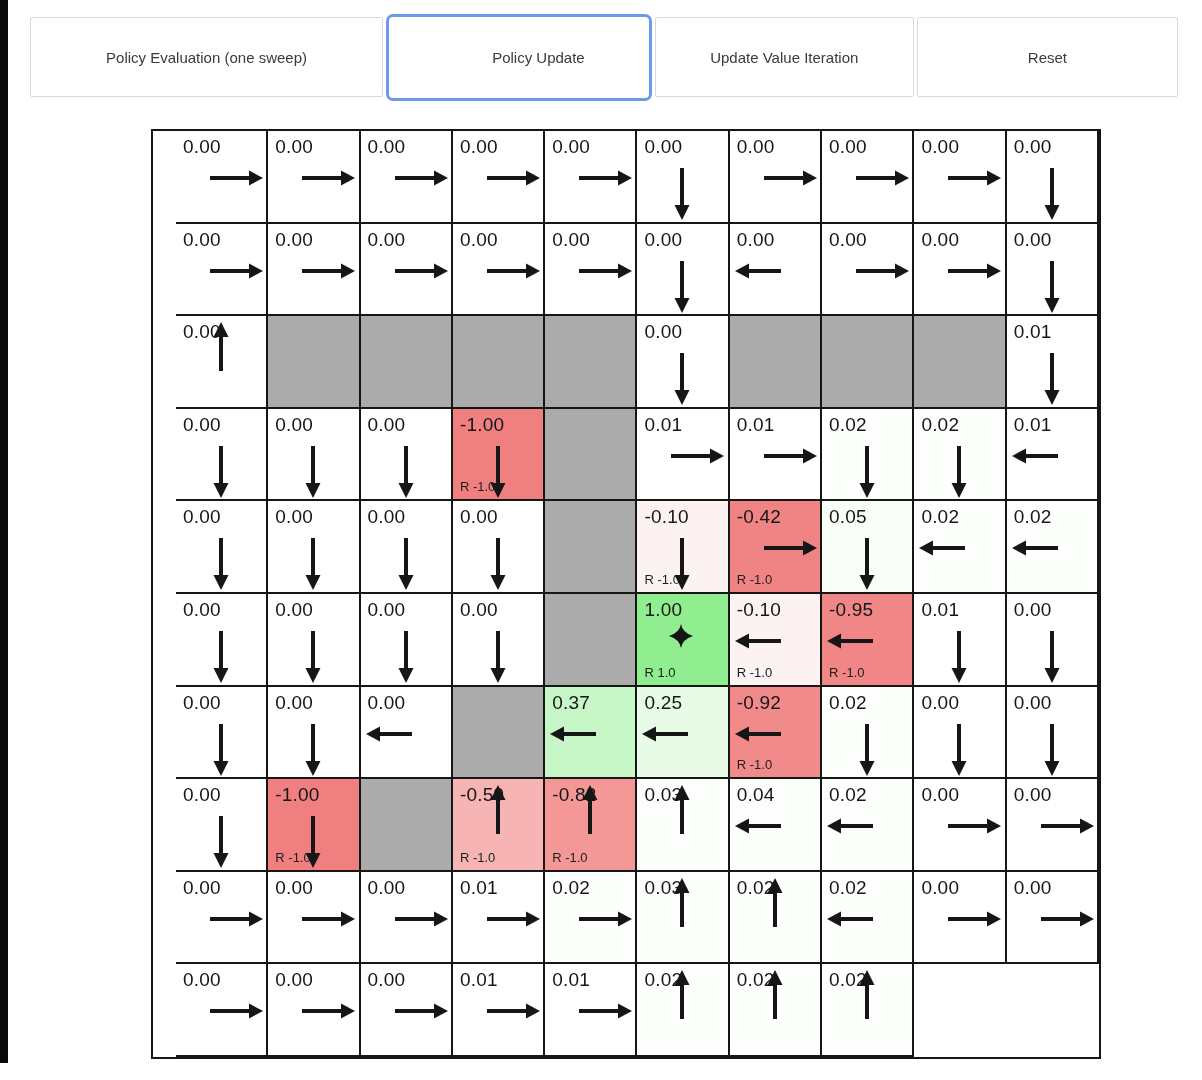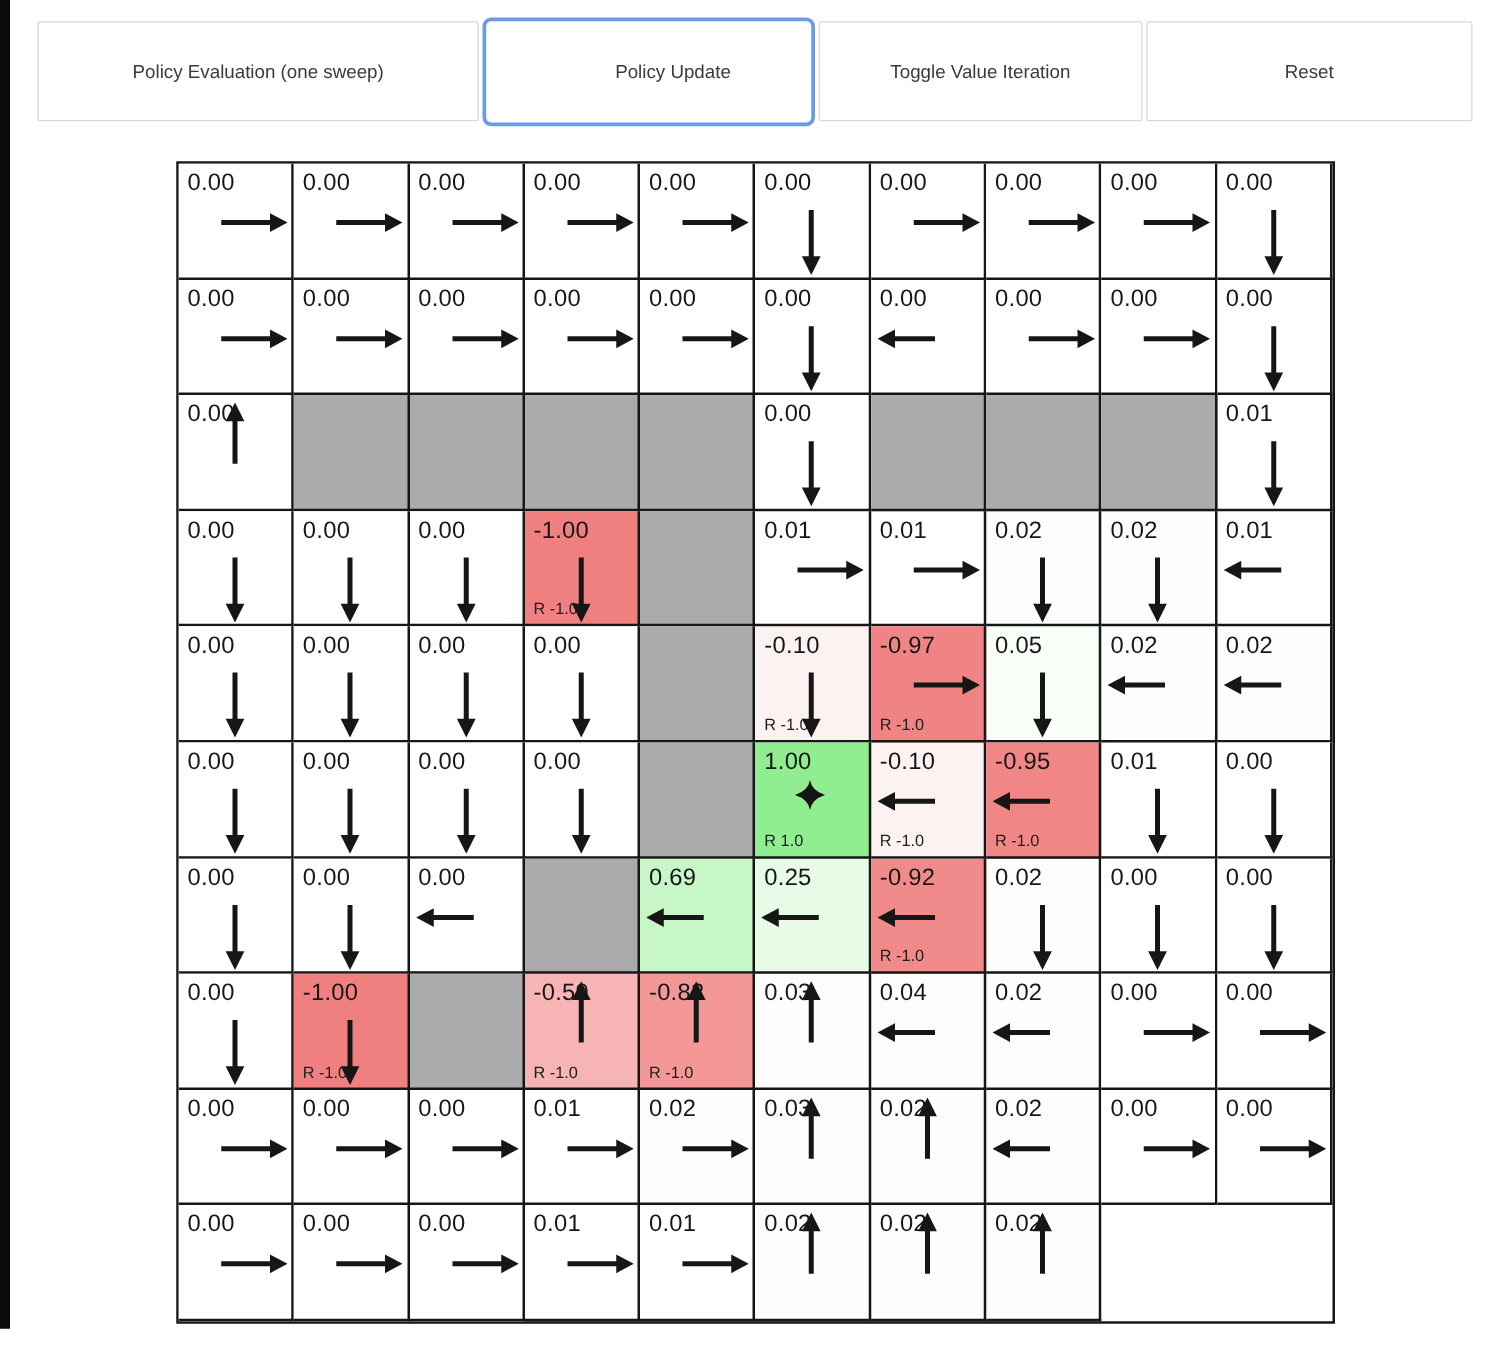--- a/index.html
+++ b/index.html
@@ -14,23 +14,23 @@
   .tb { height:80px; background:#ffffff; border:1px solid #d9d9d9; border-radius:2px;
         font-family:"Liberation Sans","DejaVu Sans",sans-serif;
         font-size:15px; color:#3a3a3a; display:flex; align-items:center; justify-content:center;
         cursor:pointer; }
   .tb:nth-child(1){ width:357px;text-align:center; }
   .tb:nth-child(2){ width:268px;padding-left:39px; }
   .tb:nth-child(3){ width:262px; }
   .tb:nth-child(4){ width:264px; }
   .tb.active { border:3px solid #6b9be8; border-radius:7px; height:87px; }
 
-  .grid { position:absolute; left:141px; top:129px;
+  .grid { position:absolute; left:151px; top:129px;
           display:grid; grid-template-columns:repeat(10,92.3px); grid-template-rows:repeat(10,92.6px);
-          border:2px solid #161616; background:#ffffff; }
+          border:2px solid #161616; background:#ffffff;padding-left:23px; }
   .cell { position:relative; border-right:2px solid #161616; border-bottom:2px solid #161616;
           background:#ffffff; overflow:hidden; }
   .cell.wall { background:#ababab; }
 
   .val { position:absolute; left:7px; top:5px; font-size:19px; color:#161616; letter-spacing:0.2px; }
   .rlabel { position:absolute; left:7px; bottom:5px; font-size:13px; color:#1d1d1d; }
 
   .arrow { position:absolute; }
   .arrow line { stroke:#161616; stroke-width:4; }
   .arrow polygon { fill:#161616; }
@@ -43,21 +43,21 @@
 </style>
 </head>
 <body>
 
 <div class="stage">
   <div class="edge-strip"></div>
 
   <div class="toolbar">
     <button class="tb">Policy Evaluation (one sweep)</button>
     <button class="tb active">Policy Update</button>
-    <button class="tb">Toggle Value Iteration</button>
+    <button class="tb">Update Value Iteration</button>
     <button class="tb">Reset</button>
   </div>
 
   <div class="grid">
       <div class="cell" style="background: rgb(255, 255, 255);">
         <span class="val">0.00</span>
         <svg class="arrow aR" width="54" height="18" viewBox="0 0 54 18">
           <line x1="1" y1="9" x2="41" y2="9"></line>
           <polygon points="40,1.5 54,9 40,16.5"></polygon>
         </svg>
@@ -319,21 +319,21 @@
       <div class="cell wall"></div>
       <div class="cell" style="background: rgba(240, 128, 128, 0.1);">
         <span class="val">-0.10</span>
         <span class="rlabel">R -1.0</span>
         <svg class="arrow aD" width="18" height="53" viewBox="0 0 18 53">
           <line x1="9" y1="1" x2="9" y2="39"></line>
           <polygon points="1.5,38 9,53 16.5,38"></polygon>
         </svg>
       </div>
       <div class="cell" style="background: rgba(240, 128, 128, 0.97);">
-        <span class="val">-0.97</span>
+        <span class="val">-0.42</span>
         <span class="rlabel">R -1.0</span>
         <svg class="arrow aR" width="54" height="18" viewBox="0 0 54 18">
           <line x1="1" y1="9" x2="41" y2="9"></line>
           <polygon points="40,1.5 54,9 40,16.5"></polygon>
         </svg>
       </div>
       <div class="cell" style="background: rgba(144, 238, 144, 0.05);">
         <span class="val">0.05</span>
         <svg class="arrow aD" width="18" height="53" viewBox="0 0 18 53">
           <line x1="9" y1="1" x2="9" y2="39"></line>
@@ -436,21 +436,21 @@
       </div>
       <div class="cell" style="background: rgb(255, 255, 255);">
         <span class="val">0.00</span>
         <svg class="arrow aL" width="50" height="18" viewBox="0 0 50 18">
           <polygon points="14,1.5 0,9 14,16.5"></polygon>
           <line x1="13" y1="9" x2="46" y2="9"></line>
         </svg>
       </div>
       <div class="cell wall"></div>
       <div class="cell" style="background: rgba(144, 238, 144, 0.5);">
-        <span class="val">0.69</span>
+        <span class="val">0.37</span>
         <svg class="arrow aL" width="50" height="18" viewBox="0 0 50 18">
           <polygon points="14,1.5 0,9 14,16.5"></polygon>
           <line x1="13" y1="9" x2="46" y2="9"></line>
         </svg>
       </div>
       <div class="cell" style="background: rgba(144, 238, 144, 0.21);">
         <span class="val">0.25</span>
         <svg class="arrow aL" width="50" height="18" viewBox="0 0 50 18">
           <polygon points="14,1.5 0,9 14,16.5"></polygon>
           <line x1="13" y1="9" x2="46" y2="9"></line>

